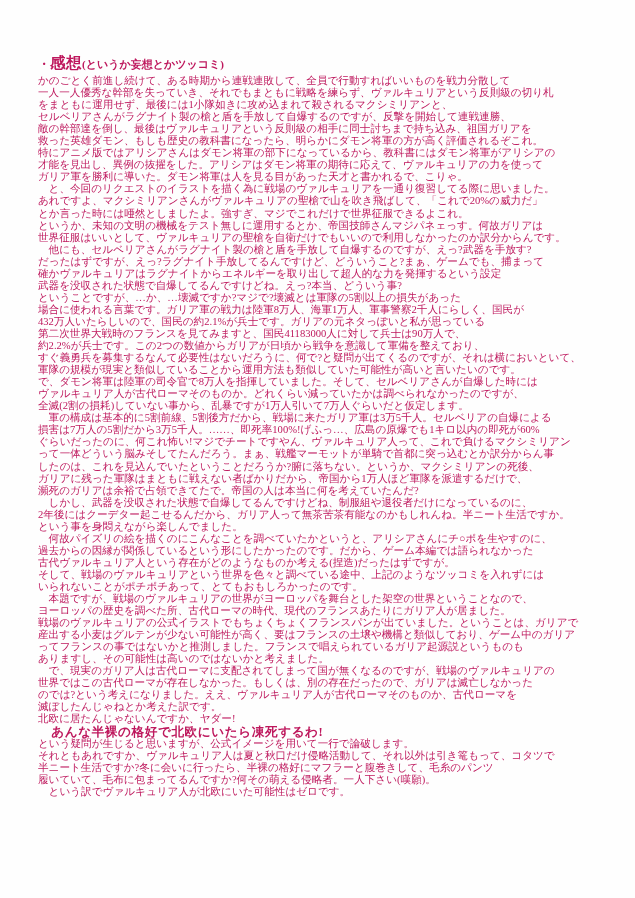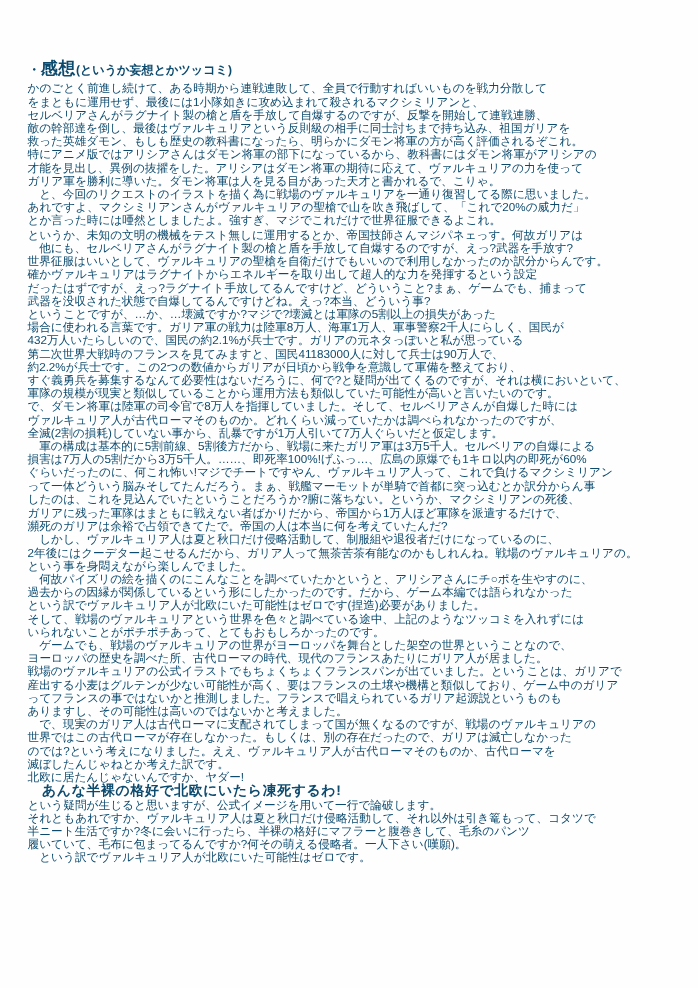--- a/index.html
+++ b/index.html
@@ -16,24 +16,25 @@
   }
   .page {
     position: absolute;
     left: 0; top: 0;
     width: 635px;
     height: 898px;
     background: #fefefe;
   }
   .doc {
     position: absolute;
-    left: 25px;
+    left: 38px;
     top: 54px;
     width: 560px;
-    color: #0c4a6e;
+    color: #be185d;
+    font-family: Liberation Serif, serif;
   }
   .heading {
     white-space: nowrap;
     height: 19px;
     line-height: 17px;
     margin-bottom: 2px;
   }
   .heading .bullet {
     font-size: 12px;
     font-weight: bold;
@@ -65,62 +66,63 @@
 </head>
 <body>
 
 <div class="page">
   <div class="doc">
     <div class="heading">
       <span class="bullet">・</span><span class="htitle">感想</span><span class="hsuffix">(というか妄想とかツッコミ)</span>
     </div>
     <div class="body-lines" id="doc-body">
         <div class="line">かのごとく前進し続けて、ある時期から連戦連敗して、全員で行動すればいいものを戦力分散して</div>
+        <div class="line">一人一人優秀な幹部を失っていき、それでもまともに戦略を練らず、ヴァルキュリアという反則級の切り札</div>
         <div class="line">をまともに運用せず、最後には1小隊如きに攻め込まれて殺されるマクシミリアンと、</div>
         <div class="line">セルベリアさんがラグナイト製の槍と盾を手放して自爆するのですが、反撃を開始して連戦連勝、</div>
         <div class="line">敵の幹部達を倒し、最後はヴァルキュリアという反則級の相手に同士討ちまで持ち込み、祖国ガリアを</div>
         <div class="line">救った英雄ダモン、もしも歴史の教科書になったら、明らかにダモン将軍の方が高く評価されるぞこれ。</div>
         <div class="line">特にアニメ版ではアリシアさんはダモン将軍の部下になっているから、教科書にはダモン将軍がアリシアの</div>
         <div class="line">才能を見出し、異例の抜擢をした。アリシアはダモン将軍の期待に応えて、ヴァルキュリアの力を使って</div>
         <div class="line">ガリア軍を勝利に導いた。ダモン将軍は人を見る目があった天才と書かれるで、こりゃ。</div>
         <div class="line">　と、今回のリクエストのイラストを描く為に戦場のヴァルキュリアを一通り復習してる際に思いました。</div>
         <div class="line">あれですよ、マクシミリアンさんがヴァルキュリアの聖槍で山を吹き飛ばして、「これで20%の威力だ」</div>
         <div class="line">とか言った時には唖然としましたよ。強すぎ、マジでこれだけで世界征服できるよこれ。</div>
         <div class="line">というか、未知の文明の機械をテスト無しに運用するとか、帝国技師さんマジパネェっす。何故ガリアは</div>
+        <div class="line">世界征服はいいとして、ヴァルキュリアの聖槍を自衛だけでもいいので利用しなかったのか訳分からんです。</div>
         <div class="line">　他にも、セルベリアさんがラグナイト製の槍と盾を手放して自爆するのですが、えっ?武器を手放す?</div>
-        <div class="line">世界征服はいいとして、ヴァルキュリアの聖槍を自衛だけでもいいので利用しなかったのか訳分からんです。</div>
+        <div class="line">だったはずですが、えっ?ラグナイト手放してるんですけど、どういうこと?まぁ、ゲームでも、捕まって</div>
         <div class="line">確かヴァルキュリアはラグナイトからエネルギーを取り出して超人的な力を発揮するという設定</div>
-        <div class="line">だったはずですが、えっ?ラグナイト手放してるんですけど、どういうこと?まぁ、ゲームでも、捕まって</div>
         <div class="line">武器を没収された状態で自爆してるんですけどね。えっ?本当、どういう事?</div>
         <div class="line">ということですが、…か、…壊滅ですか?マジで?壊滅とは軍隊の5割以上の損失があった</div>
         <div class="line">場合に使われる言葉です。ガリア軍の戦力は陸軍8万人、海軍1万人、軍事警察2千人にらしく、国民が</div>
         <div class="line">432万人いたらしいので、国民の約2.1%が兵士です。ガリアの元ネタっぽいと私が思っている</div>
         <div class="line">第二次世界大戦時のフランスを見てみますと、国民41183000人に対して兵士は90万人で、</div>
         <div class="line">約2.2%が兵士です。この2つの数値からガリアが日頃から戦争を意識して軍備を整えており、</div>
         <div class="line">すぐ義勇兵を募集するなんて必要性はないだろうに、何で?と疑問が出てくるのですが、それは横においといて、</div>
         <div class="line">軍隊の規模が現実と類似していることから運用方法も類似していた可能性が高いと言いたいのです。</div>
         <div class="line">で、ダモン将軍は陸軍の司令官で8万人を指揮していました。そして、セルベリアさんが自爆した時には</div>
         <div class="line">ヴァルキュリア人が古代ローマそのものか。どれくらい減っていたかは調べられなかったのですが、</div>
         <div class="line">全滅(2割の損耗)していない事から、乱暴ですが1万人引いて7万人ぐらいだと仮定します。</div>
         <div class="line">　軍の構成は基本的に5割前線、5割後方だから、戦場に来たガリア軍は3万5千人。セルベリアの自爆による</div>
         <div class="line">損害は7万人の5割だから3万5千人。……、即死率100%!げふっ…、広島の原爆でも1キロ以内の即死が60%</div>
         <div class="line">ぐらいだったのに、何これ怖い!マジでチートですやん、ヴァルキュリア人って、これで負けるマクシミリアン</div>
         <div class="line">って一体どういう脳みそしてたんだろう。まぁ、戦艦マーモットが単騎で首都に突っ込むとか訳分からん事</div>
         <div class="line">したのは、これを見込んでいたということだろうか?腑に落ちない。というか、マクシミリアンの死後、</div>
         <div class="line">ガリアに残った軍隊はまともに戦えない者ばかりだから、帝国から1万人ほど軍隊を派遣するだけで、</div>
         <div class="line">瀕死のガリアは余裕で占領できてたで。帝国の人は本当に何を考えていたんだ?</div>
-        <div class="line">　しかし、ヴァルキュリア人は夏と秋口だけ侵略活動して、制服組や退役者だけになっているのに、</div>
-        <div class="line">2年後にはクーデター起こせるんだから、ガリア人って無茶苦茶有能なのかもしれんね。戦場のヴァルキュリアの。</div>
+        <div class="line">　しかし、武器を没収された状態で自爆してるんですけどね、制服組や退役者だけになっているのに、</div>
+        <div class="line">2年後にはクーデター起こせるんだから、ガリア人って無茶苦茶有能なのかもしれんね。半ニート生活ですか。</div>
         <div class="line">という事を身悶えながら楽しんでました。</div>
         <div class="line">　何故パイズリの絵を描くのにこんなことを調べていたかというと、アリシアさんにチ○ポを生やすのに、</div>
         <div class="line">過去からの因縁が関係しているという形にしたかったのです。だから、ゲーム本編では語られなかった</div>
-        <div class="line">という訳でヴァルキュリア人が北欧にいた可能性はゼロです(捏造)必要がありました。</div>
+        <div class="line">古代ヴァルキュリア人という存在がどのようなものか考える(捏造)だったはずですが。</div>
         <div class="line">そして、戦場のヴァルキュリアという世界を色々と調べている途中、上記のようなツッコミを入れずには</div>
         <div class="line">いられないことがポチポチあって、とてもおもしろかったのです。</div>
-        <div class="line">　ゲームでも、戦場のヴァルキュリアの世界がヨーロッパを舞台とした架空の世界ということなので、</div>
+        <div class="line">　本題ですが、戦場のヴァルキュリアの世界がヨーロッパを舞台とした架空の世界ということなので、</div>
         <div class="line">ヨーロッパの歴史を調べた所、古代ローマの時代、現代のフランスあたりにガリア人が居ました。</div>
         <div class="line">戦場のヴァルキュリアの公式イラストでもちょくちょくフランスパンが出ていました。ということは、ガリアで</div>
         <div class="line">産出する小麦はグルテンが少ない可能性が高く、要はフランスの土壌や機構と類似しており、ゲーム中のガリア</div>
         <div class="line">ってフランスの事ではないかと推測しました。フランスで唱えられているガリア起源説というものも</div>
         <div class="line">ありますし、その可能性は高いのではないかと考えました。</div>
         <div class="line">　で、現実のガリア人は古代ローマに支配されてしまって国が無くなるのですが、戦場のヴァルキュリアの</div>
         <div class="line">世界ではこの古代ローマが存在しなかった。もしくは、別の存在だったので、ガリアは滅亡しなかった</div>
         <div class="line">のでは?という考えになりました。ええ、ヴァルキュリア人が古代ローマそのものか、古代ローマを</div>
         <div class="line">滅ぼしたんじゃねとか考えた訳です。</div>
         <div class="line">北欧に居たんじゃないんですか、ヤダー!</div>

